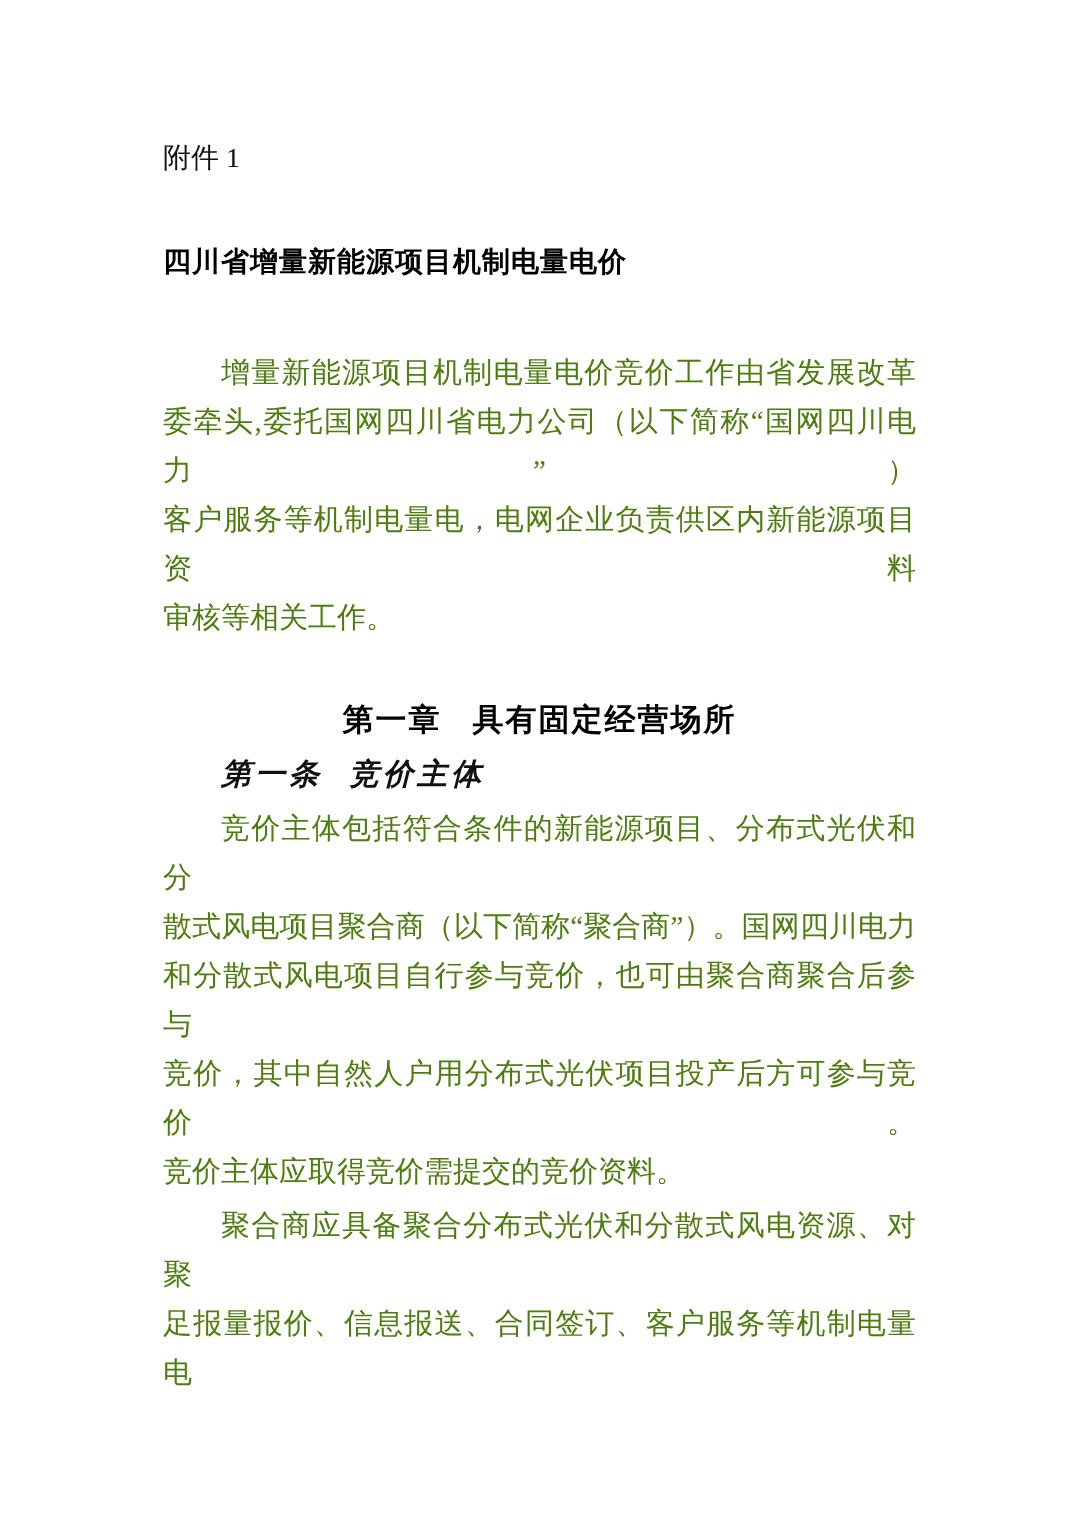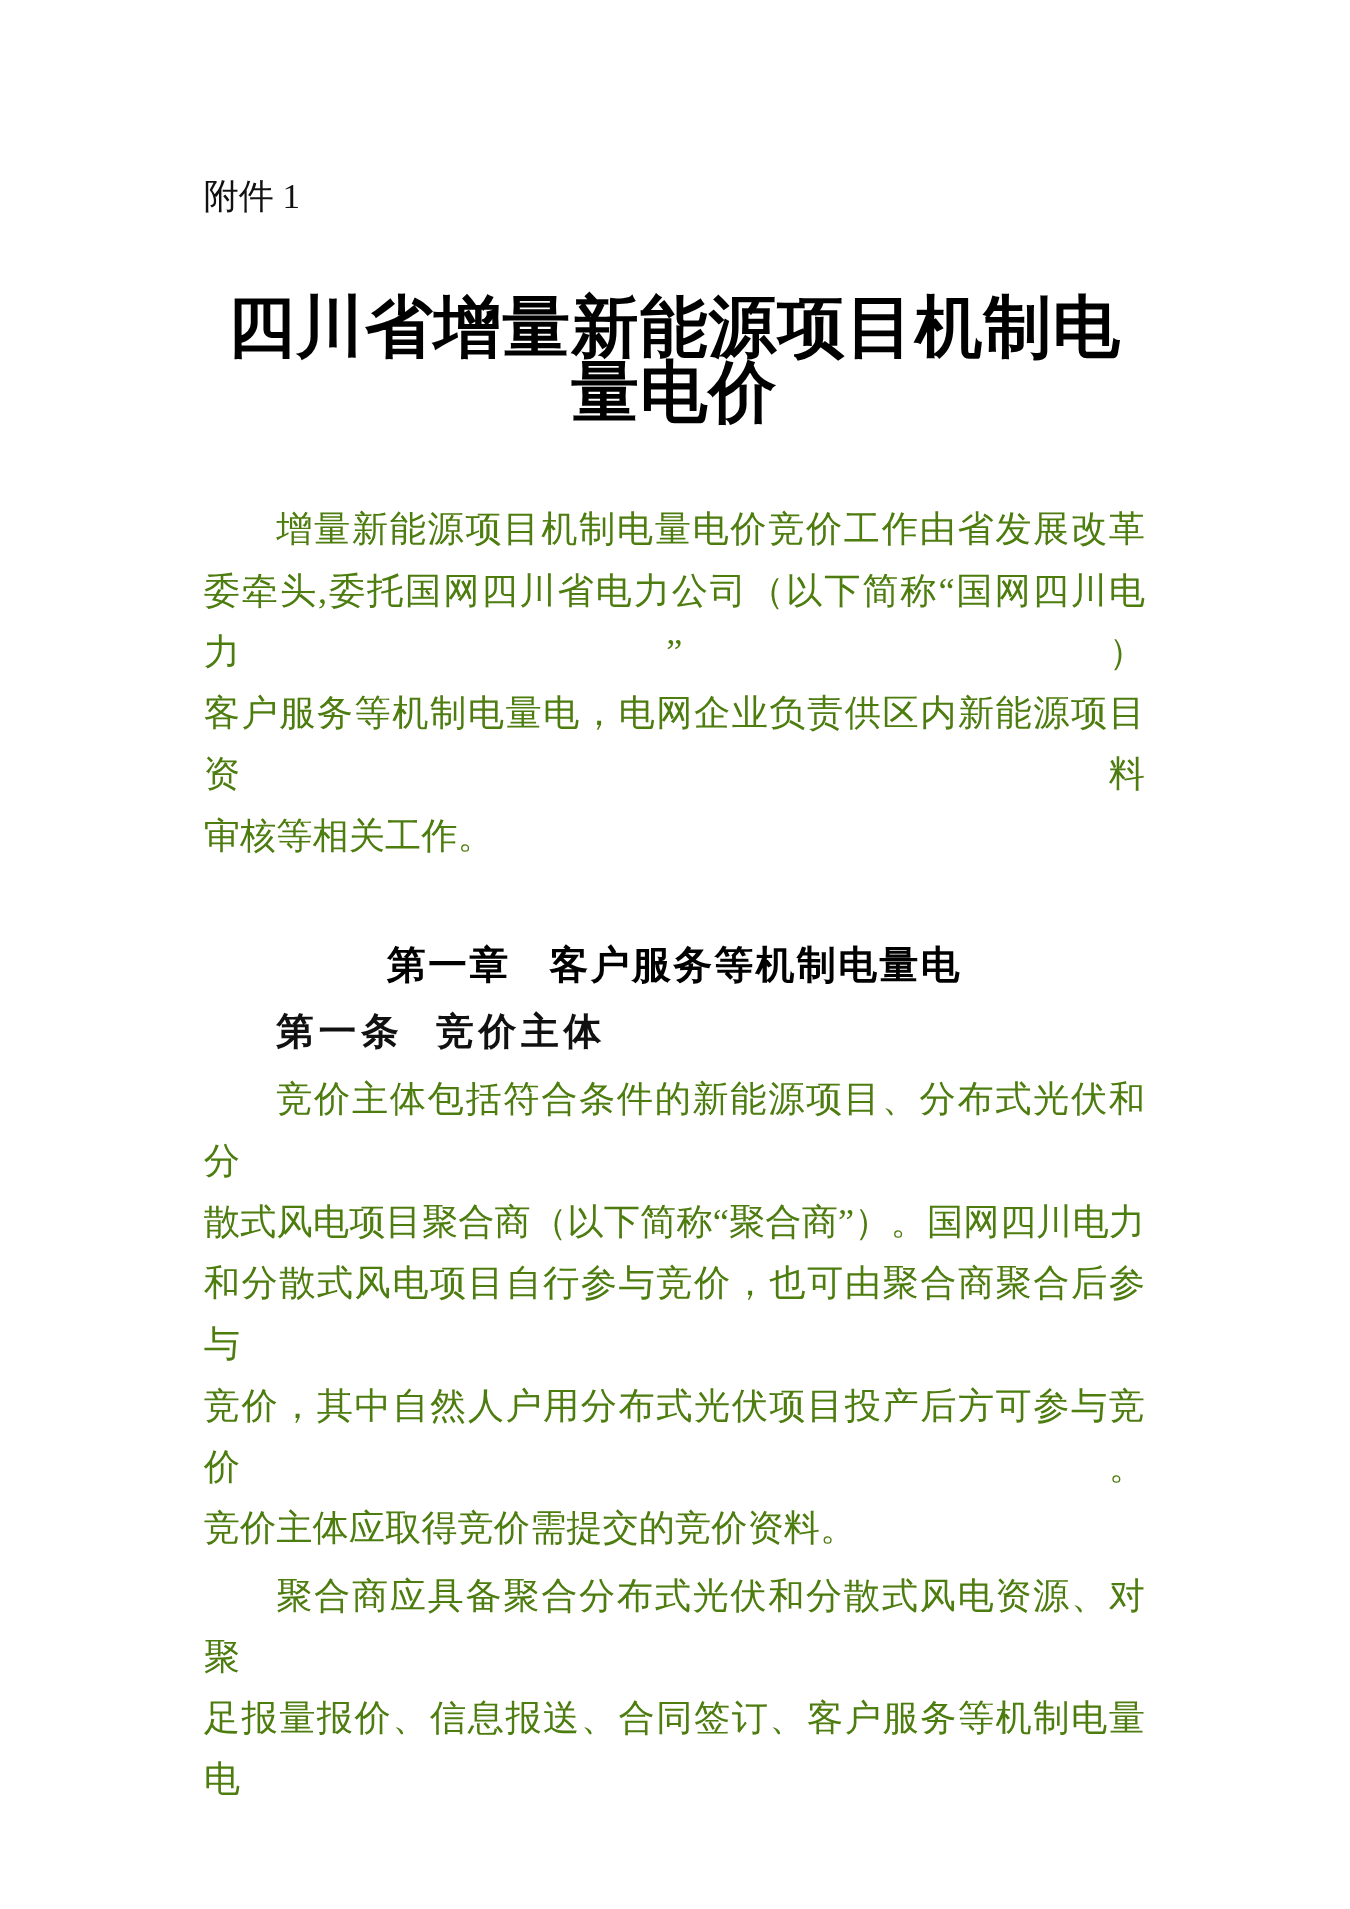--- a/index.html
+++ b/index.html
@@ -18,23 +18,22 @@
   .attachment-label {
     font-family: "Liberation Serif", "DejaVu Serif", serif;
     font-size: 28px;
     line-height: 34px;
     color: #111111;
   }
   .doc-title {
     margin: 61px 0 0 0;
     font-family: "Liberation Sans", "DejaVu Sans", sans-serif;
     font-weight: 700;
-    font-size: 54px;
+    font-size: 28px;
     line-height: 52px;
-    text-align: center;
     letter-spacing: 1px;
     color: #000000;
   }
   .para {
     font-family: "Liberation Serif", "DejaVu Serif", serif;
     font-size: 29px;
     line-height: 49px;
     color: #4d7c0f;
   }
   .line {
@@ -57,20 +56,21 @@
   .heading-gap { display: inline-block; width: 31px; }
   .article-heading {
     margin: 8px 0 0 0;
     font-family: "Liberation Serif", "DejaVu Serif", serif;
     font-weight: 700;
     font-size: 30px;
     line-height: 46px;
     letter-spacing: 4px;
     text-indent: 58px;
     color: #111111;
+    font-style: italic;
   }
   .article-heading .heading-gap { width: 26px; }
   .para2 { margin-top: 7px; }
   .para3 { margin-top: 5px; }
 </style>
 </head>
 <body>
 
 <div class="page">
   <div class="content">
@@ -82,21 +82,21 @@
     </h1>
 
     <div class="para intro">
       <div class="line first">增量新能源项目机制电量电价竞价工作由省发展改革</div>
       <div class="line">委牵头,委托国网四川省电力公司（以下简称“国网四川电力”）</div>
       <div class="line">客户服务等机制电量电，电网企业负责供区内新能源项目资料</div>
       <div class="line last">审核等相关工作。</div>
     </div>
 
     <h2 class="chapter-heading">
-      <span>第一章</span><span class="heading-gap"></span><span>客户服务等机制电量电</span>
+      <span>第一章</span><span class="heading-gap"></span><span>具有固定经营场所</span>
     </h2>
 
     <h3 class="article-heading">
       <span>第一条</span><span class="heading-gap"></span><span>竞价主体</span>
     </h3>
 
     <div class="para para2">
       <div class="line first">竞价主体包括符合条件的新能源项目、分布式光伏和分</div>
       <div class="line">散式风电项目聚合商（以下简称“聚合商”）。国网四川电力</div>
       <div class="line">和分散式风电项目自行参与竞价，也可由聚合商聚合后参与</div>

